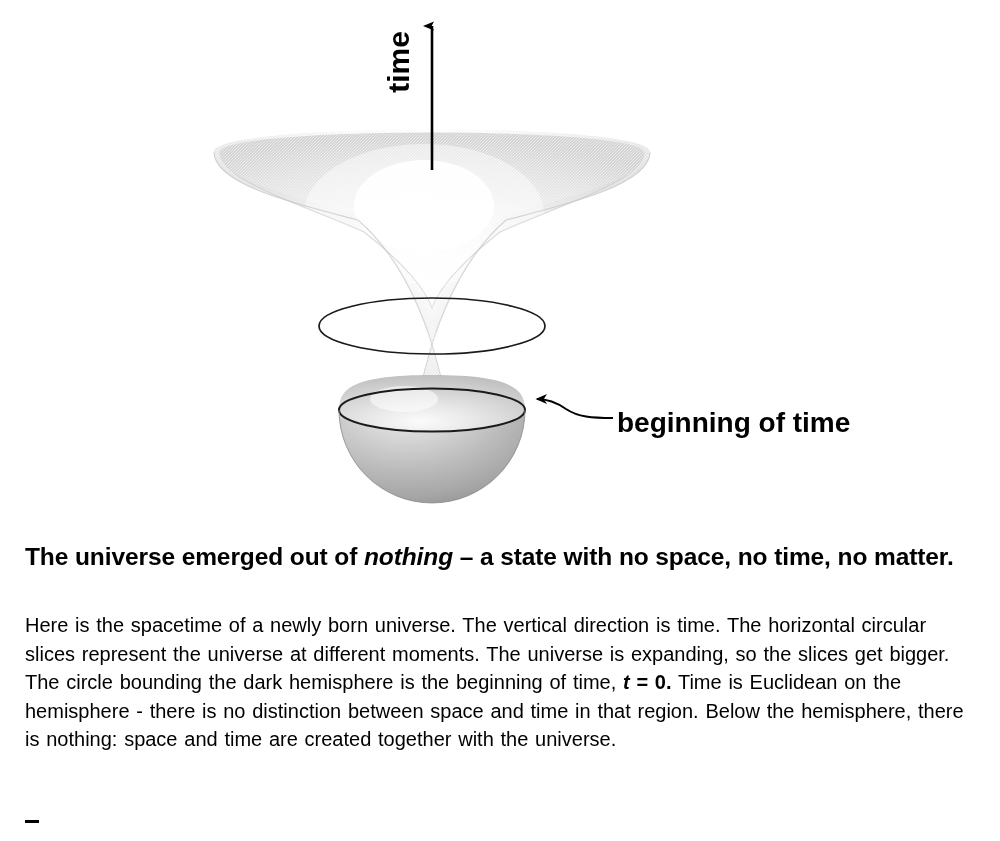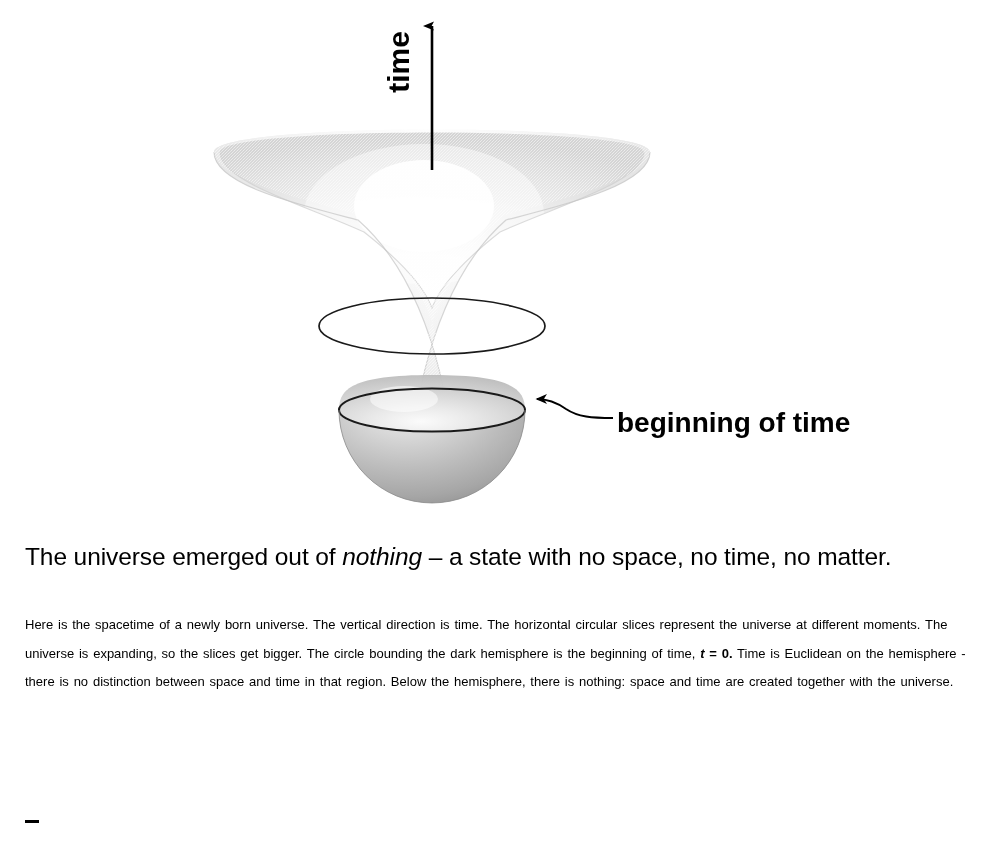--- a/index.html
+++ b/index.html
@@ -45,36 +45,36 @@
 
   
   #textblock {
     position: absolute;
     left: 25px;
     top: 541px;
     width: 950px;
   }
   #heading {
     font-family: "Liberation Sans", sans-serif;
-    font-weight: normal;
+    font-weight: bold;
     font-size: 24.5px;
     line-height: 31px;
     letter-spacing: -0.1px;
     color: #000000;
     margin: 0;
     width: 930px;
   }
   #heading .ital {
     font-style: italic;
   }
   #body-text {
     margin: 0;
     padding-top: 39px;
     font-family: "Liberation Sans", sans-serif;
-    font-size: 13px;
+    font-size: 20px;
     line-height: 28.5px;
     color: #000000;
     width: 952px;
     text-align: left;
     word-spacing: 1.2px;
   }
   #body-text .tzero {
     font-weight: bold;
   }
   #body-text .tzero .tv {

